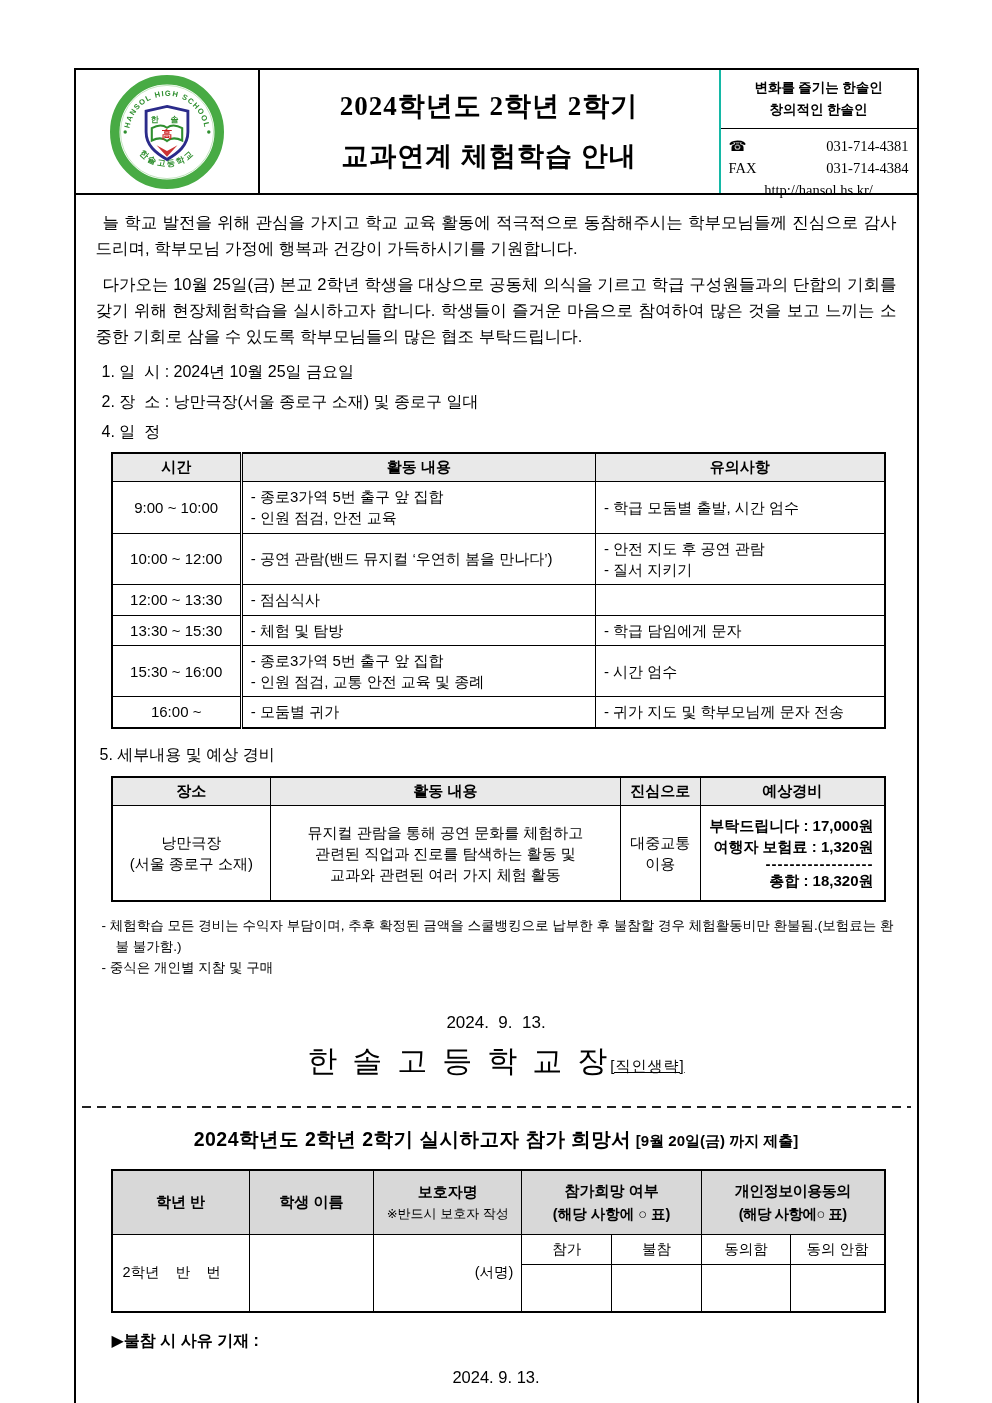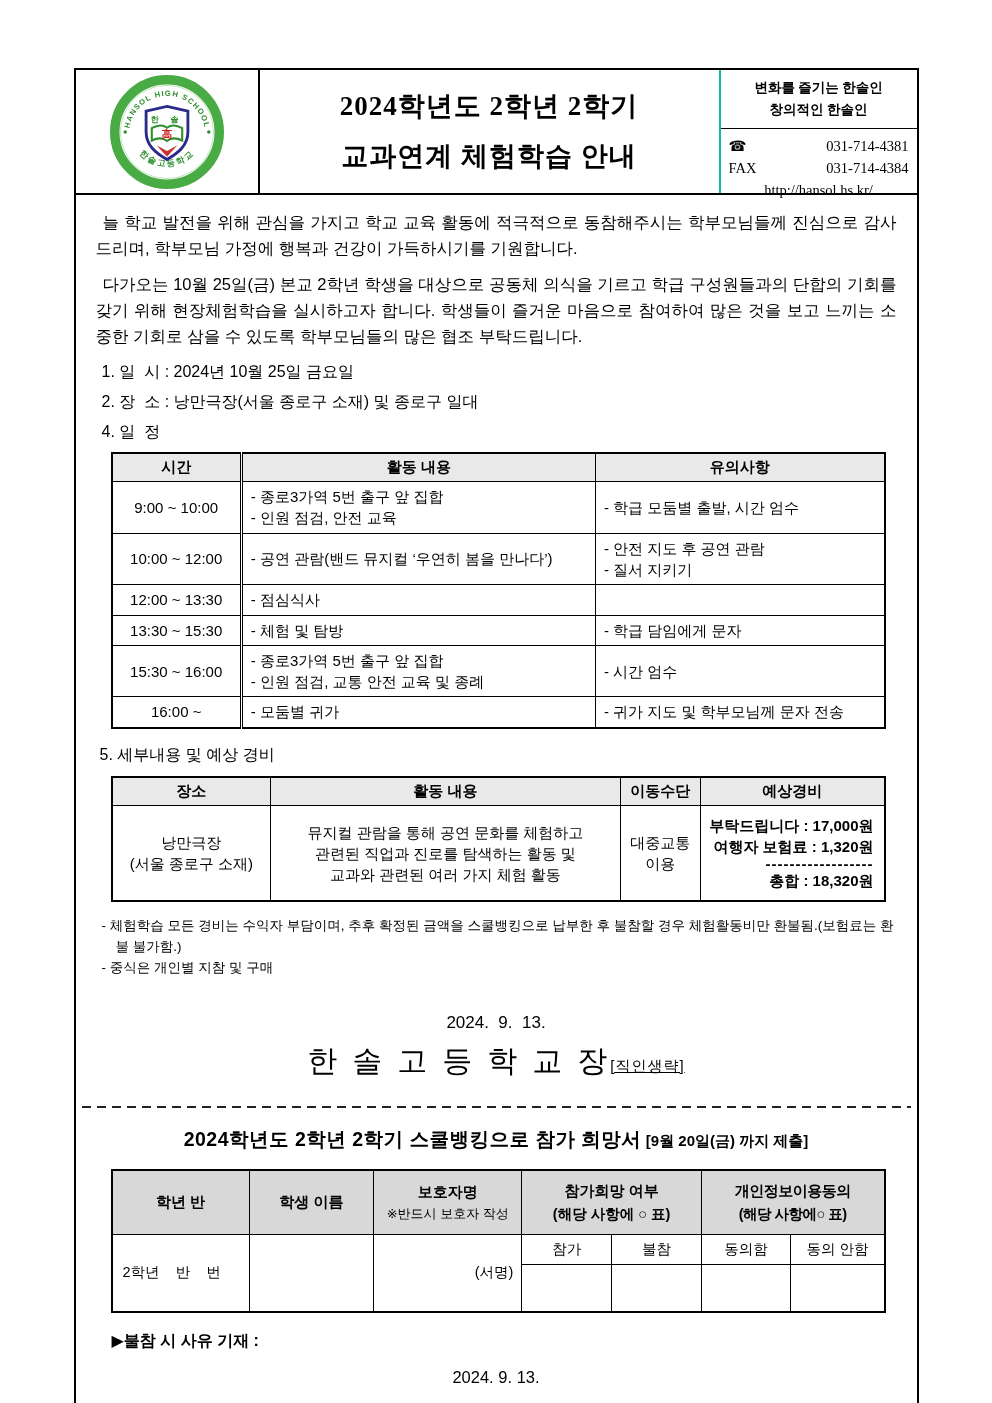--- a/index.html
+++ b/index.html
@@ -223,21 +223,21 @@
       <colgroup>
           <col style="width:20.6%">
           <col style="width:45.2%">
           <col style="width:10.4%">
           <col style="width:23.8%">
         </colgroup>
       <thead>
         <tr>
           <th>장소</th>
           <th>활동 내용</th>
-          <th>이동수단</th>
+          <th>진심으로</th>
           <th>예상경비</th>
         </tr>
       </thead>
       <tbody>
         <tr class="body">
           <td>
             <div>낭만극장</div>
             <div>(서울 종로구 소재)</div>
           </td>
           <td>
@@ -265,21 +265,21 @@
     </div>
 
     <div class="sig-date">2024.  9.  13.</div>
     <div class="sig-line">
       <span class="sig-name">한솔고등학교장</span><span class="sig-stamp">[직인생략]</span>
     </div>
 
     <div class="dash-sep"></div>
 
     <div class="form-title">
-      <span class="main">2024학년도 2학년 2학기 스쿨뱅킹으로 참가 희망서</span>
+      <span class="main">2024학년도 2학년 2학기 실시하고자 참가 희망서</span>
       <span class="sub">[9월 20일(금) 까지 제출]</span>
     </div>
 
     <table class="form">
       <colgroup>
         <col style="width:17.8%">
           <col style="width:16.1%">
           <col style="width:19.2%">
         <col style="width:11.6%">
           <col style="width:11.6%">

